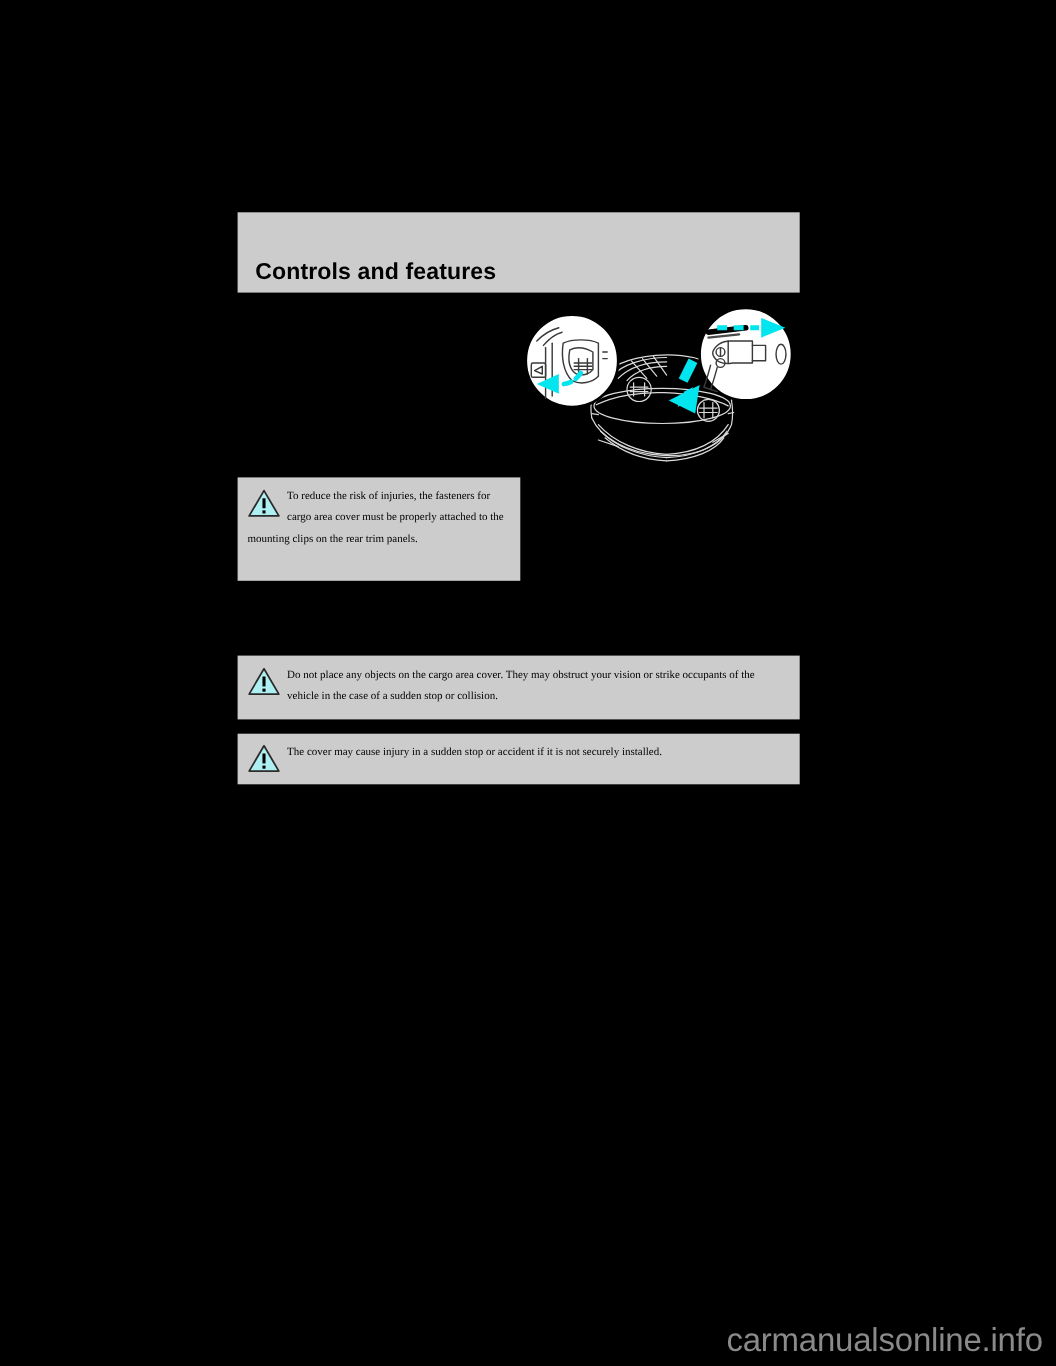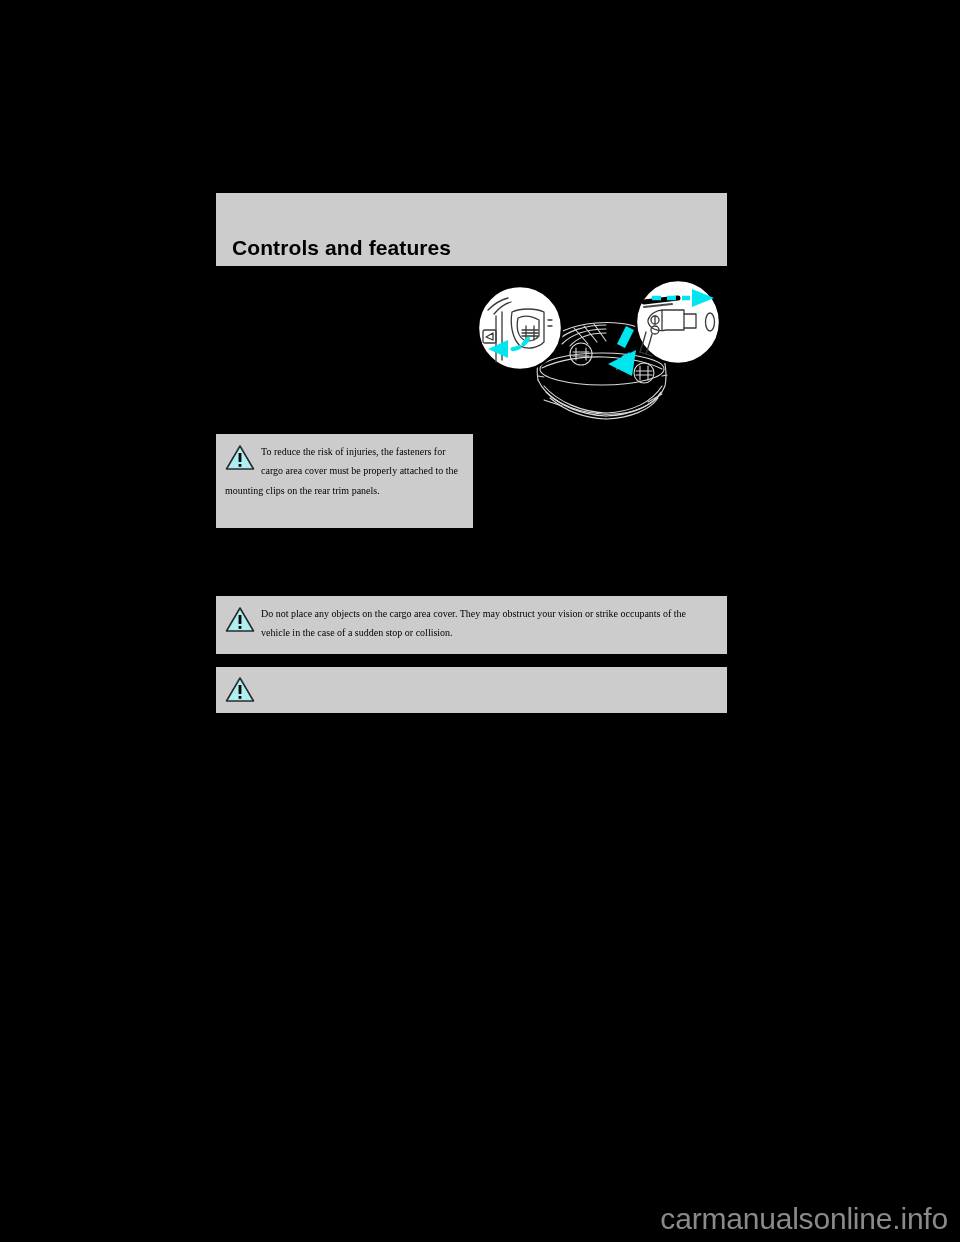--- a/index.html
+++ b/index.html
@@ -269,18 +269,19 @@
 
   <div class="warning-box" id="warning-box-3">
     <div class="warn-inner">
       <span class="warning-icon">
         <svg viewBox="0 0 30 27" xmlns="http://www.w3.org/2000/svg">
           <path d="M15 2 L28.5 25 L1.5 25 Z" fill="#aeeff2" stroke="#2b2b2b" stroke-width="1.6" stroke-linejoin="round"></path>
           <rect x="13.6" y="9" width="2.8" height="9" fill="#000000"></rect>
           <rect x="13.6" y="20" width="2.8" height="2.8" fill="#000000"></rect>
         </svg>
       </span>
+      <div class="warning-text">The cover may cause injury in a sudden stop or accident if it is not securely installed.</div>
     </div>
   </div>
 
   <div class="watermark">carmanualsonline.info</div>
 
 </div>
 
 </body></html>

